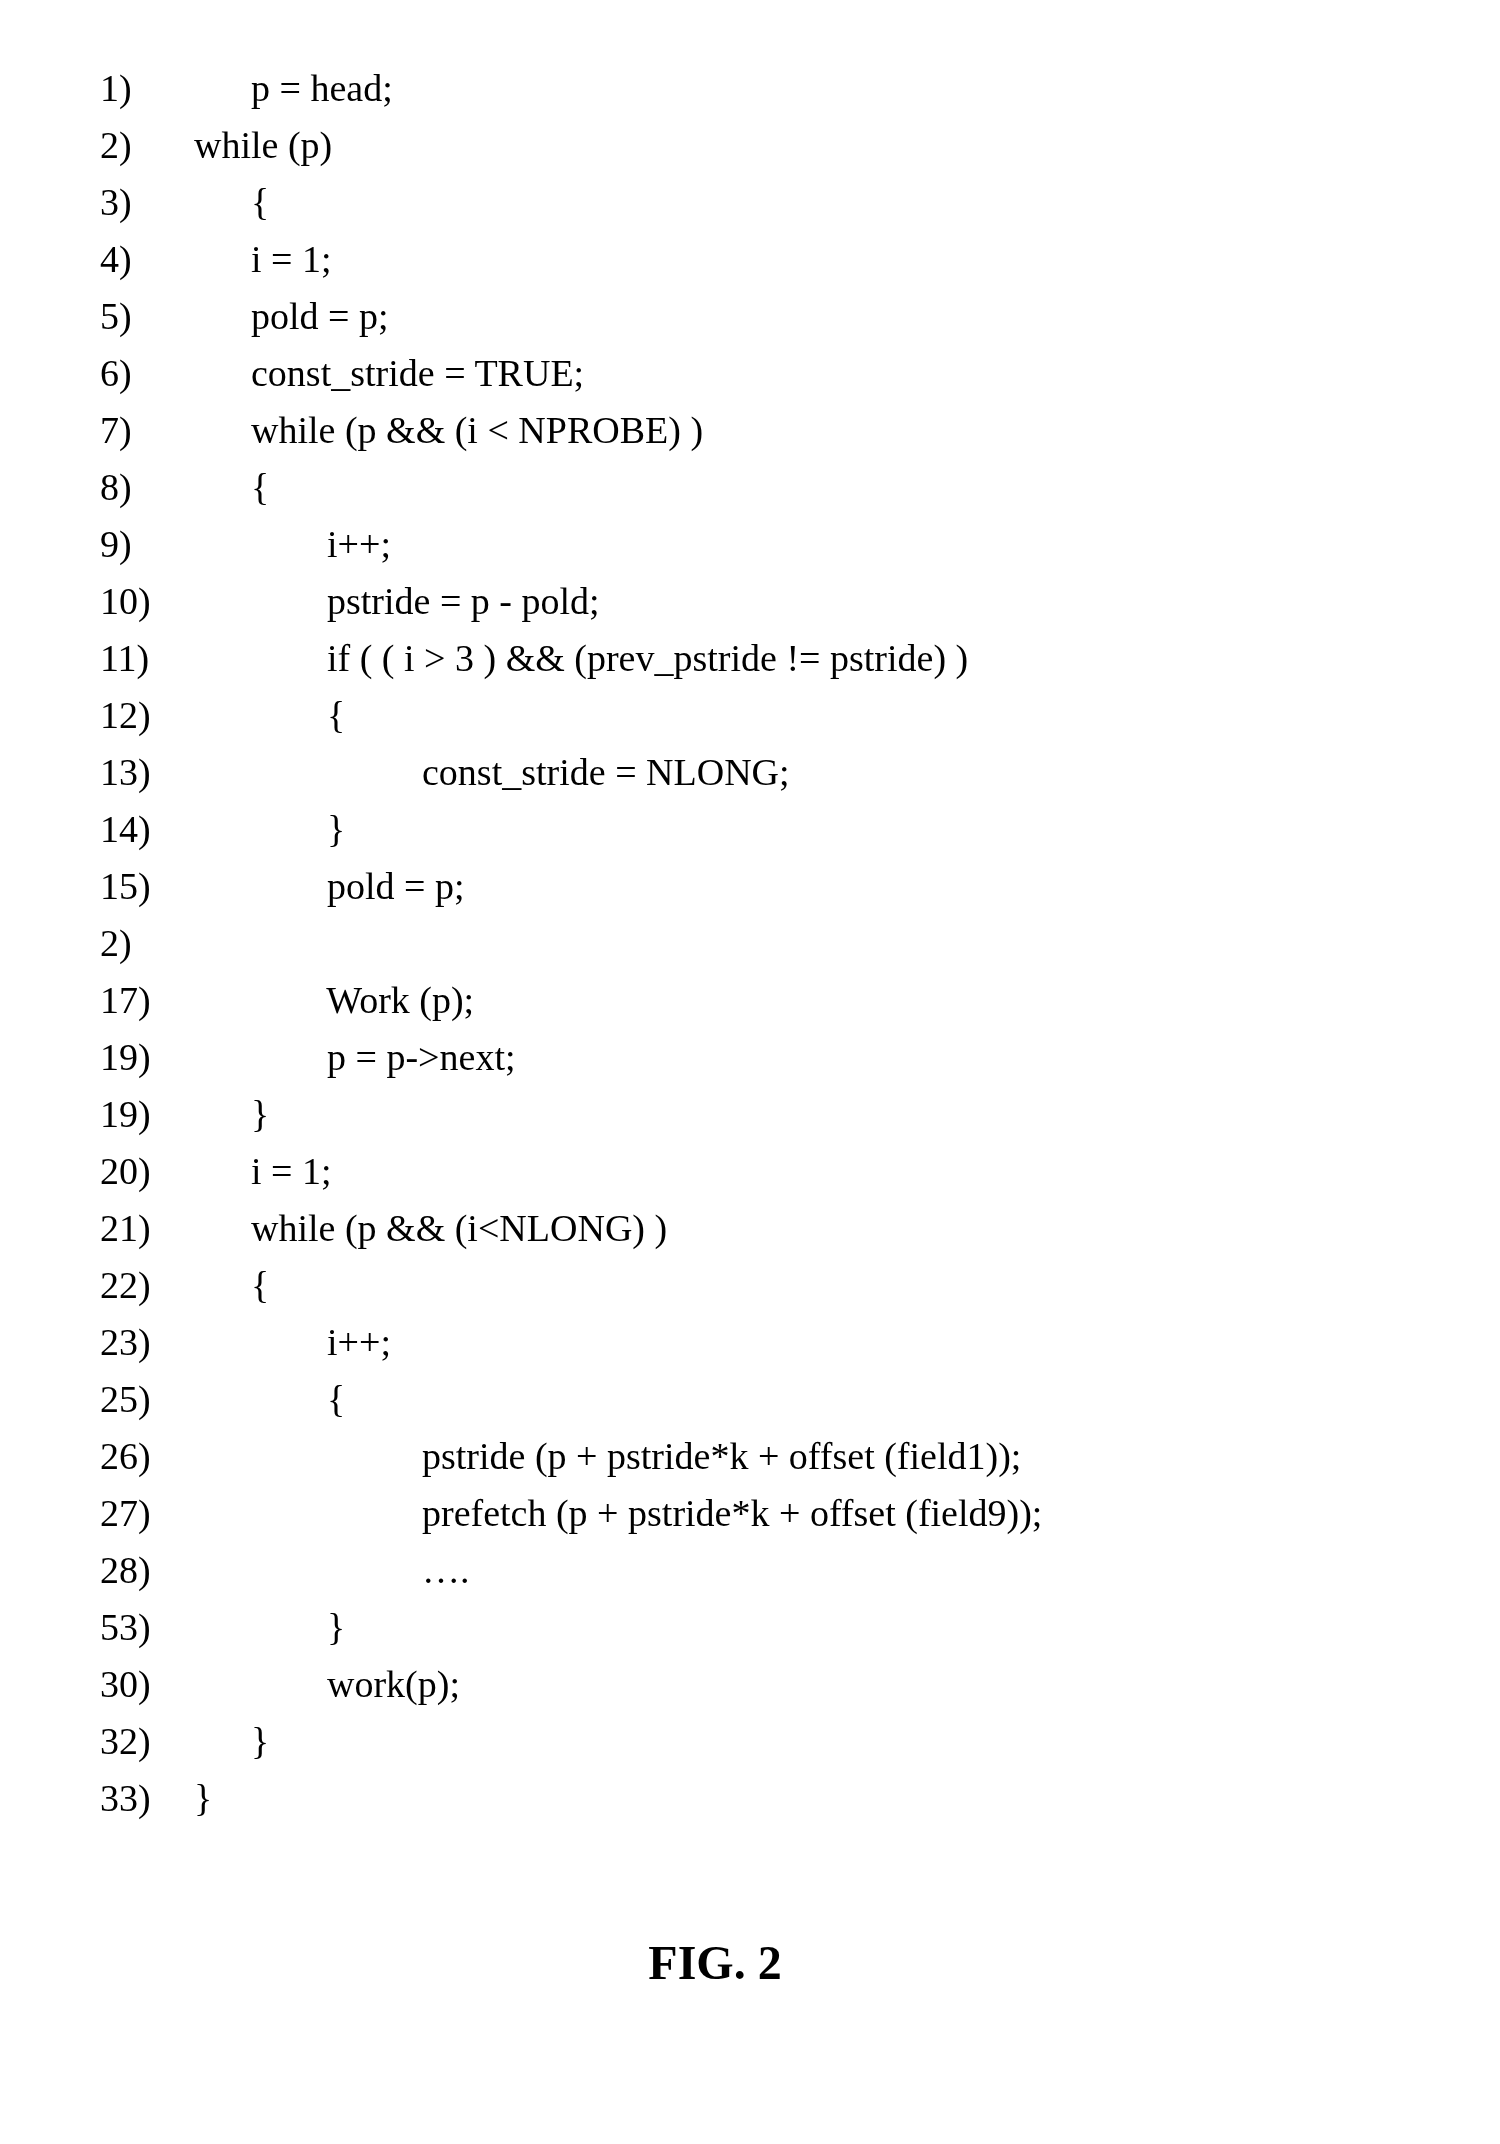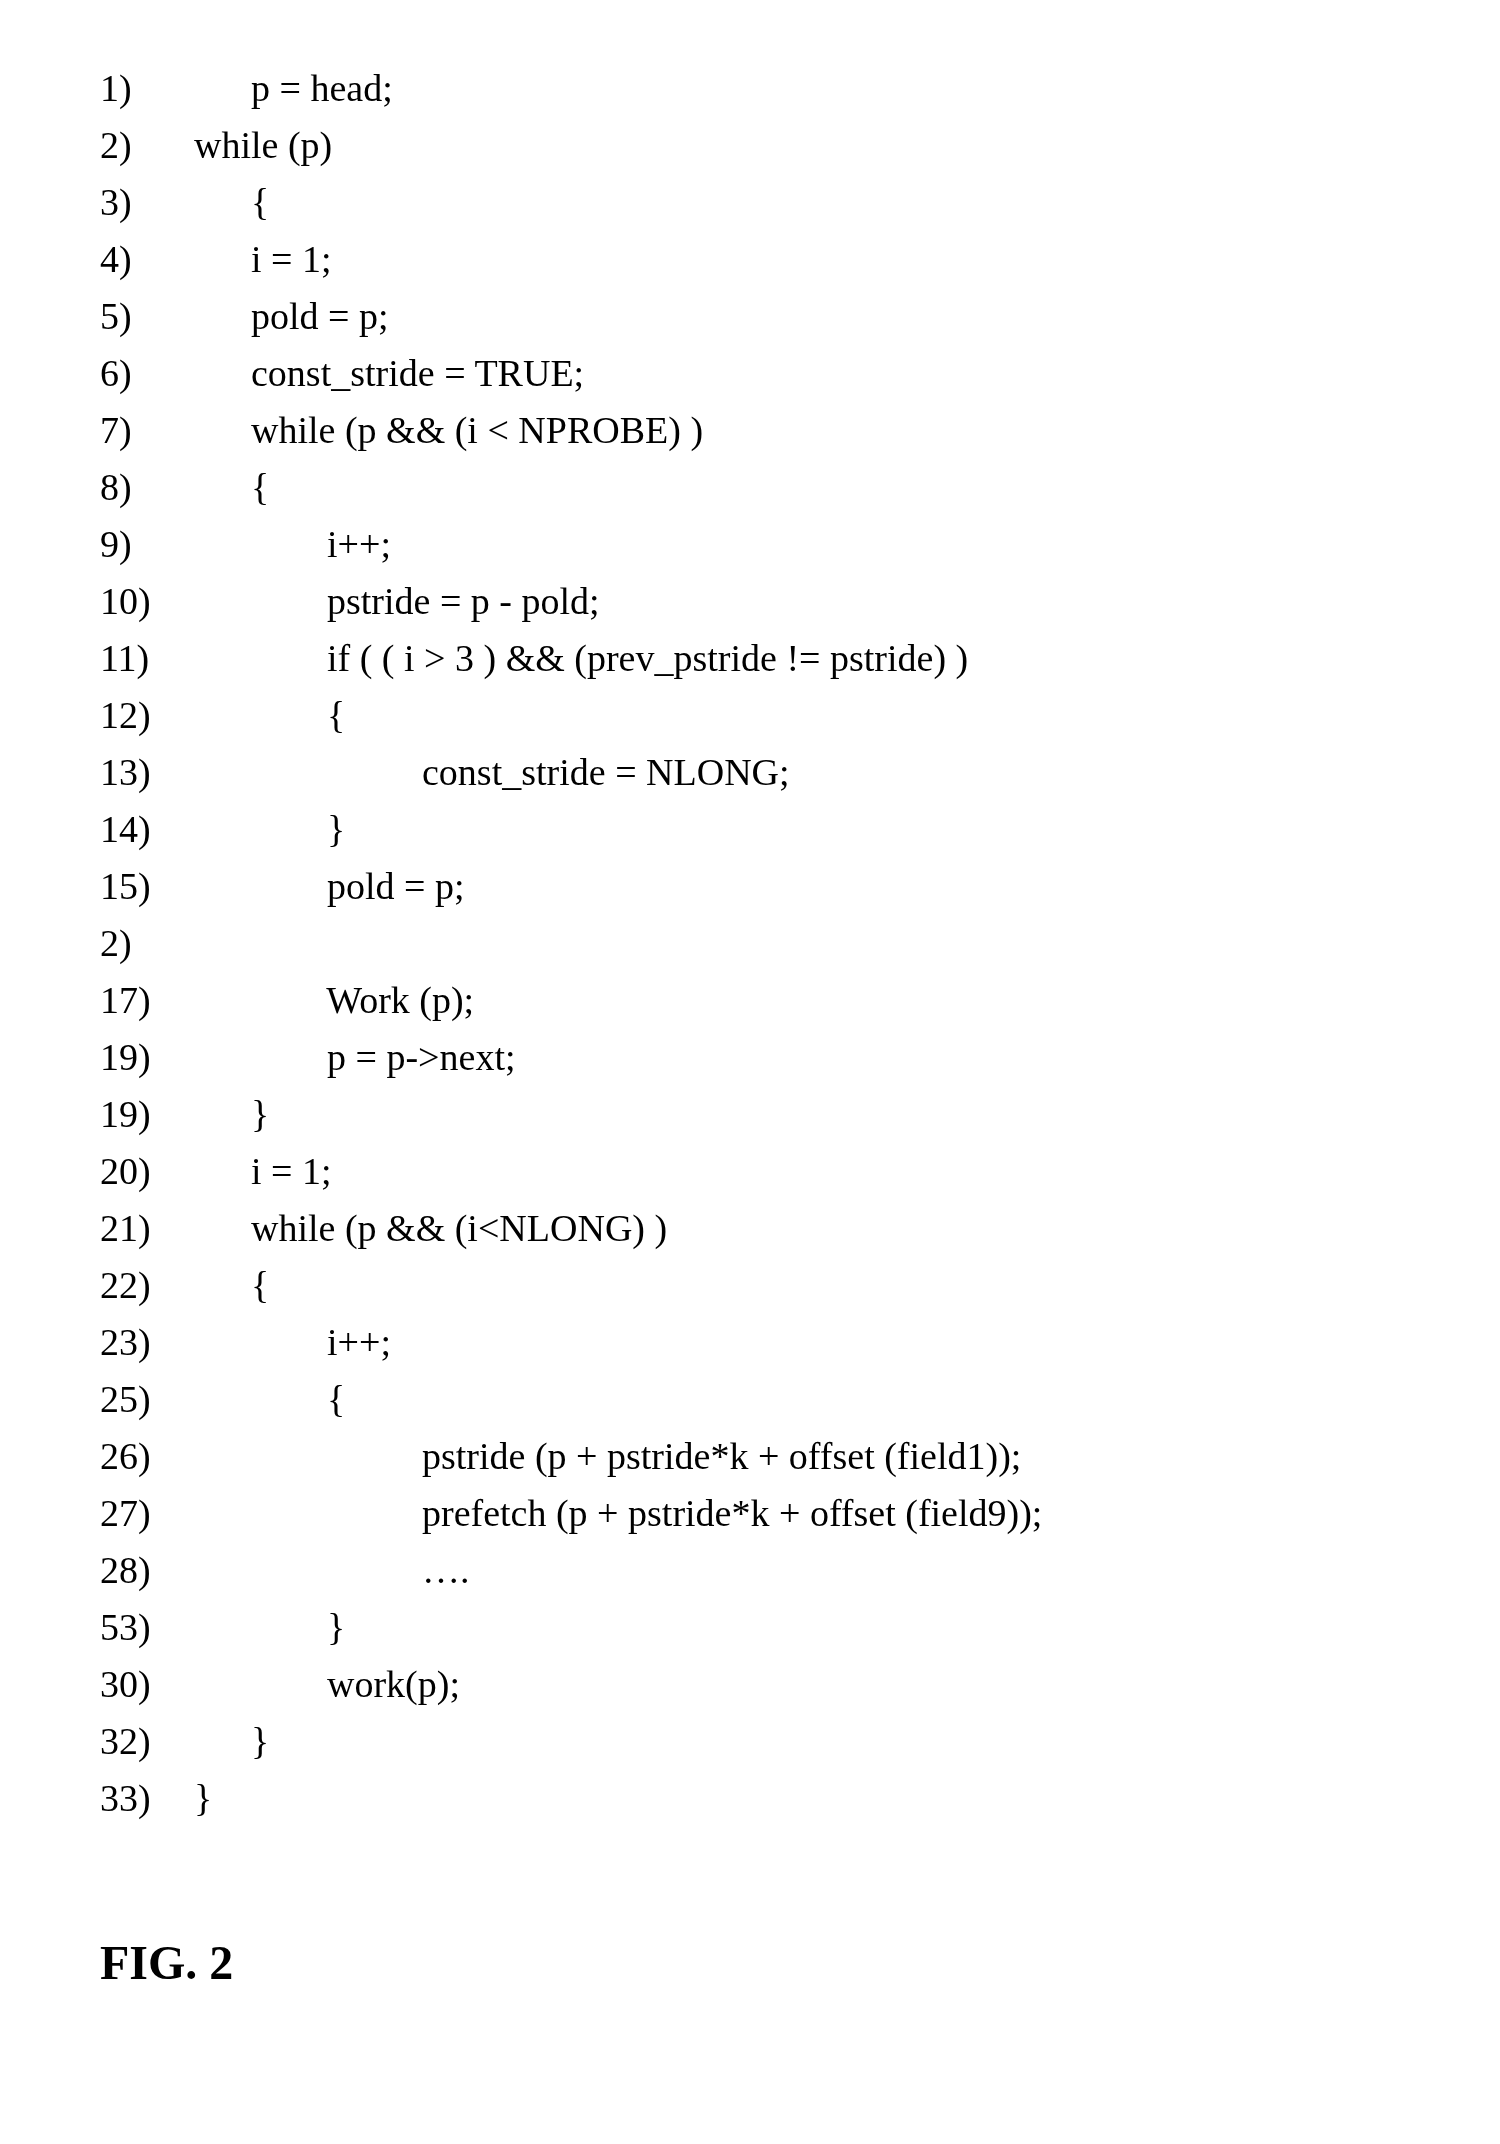--- a/index.html
+++ b/index.html
@@ -22,21 +22,21 @@
     }
     .line-number {
       min-width: 75px;
       text-align: left;
     }
     .line-content {
       white-space: pre;
     }
     .figure-label {
       margin-top: 100px;
-      text-align: left;
+      text-align: center;
       font-weight: bold;
       font-size: 48px;
       padding-right: 120px;
     }
   </style>
 </head>
 <body>
 
 <div class="code-listing" id="code-listing">
     <div class="code-line"><span class="line-number">1)</span><span class="line-content">        p = head;</span></div>

